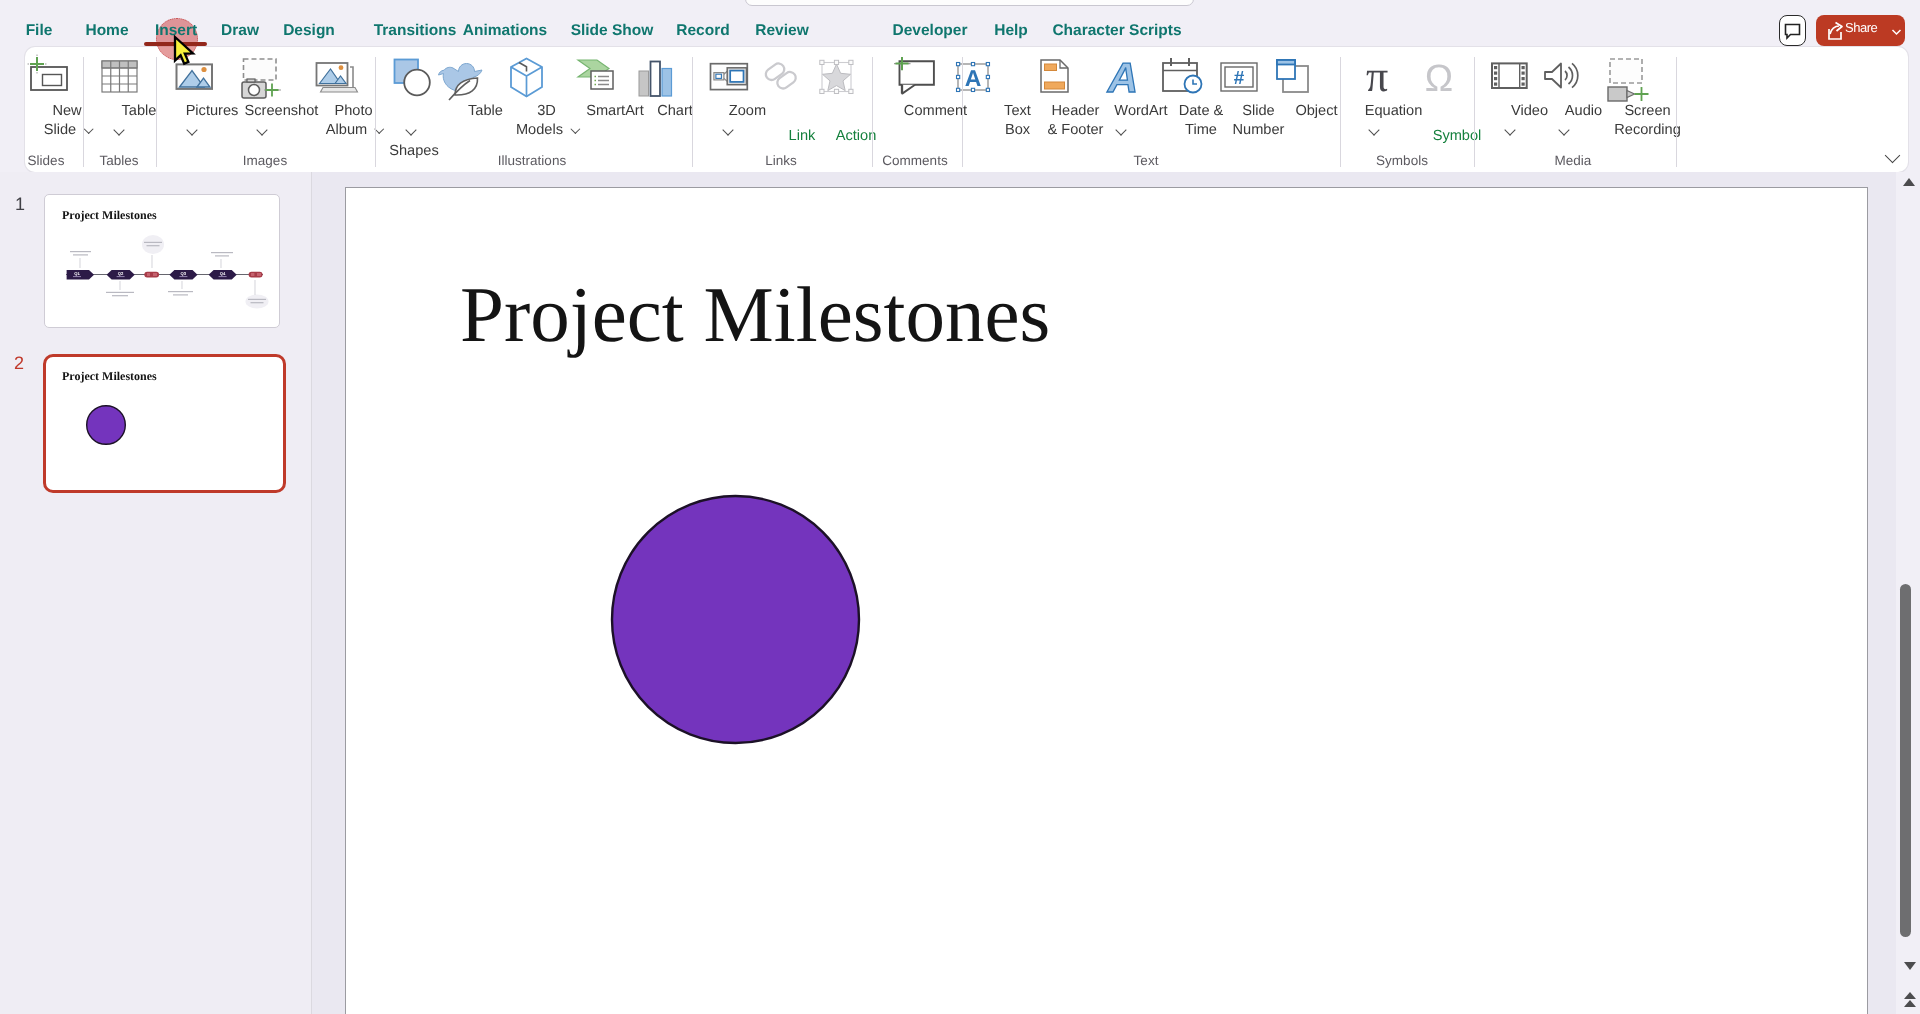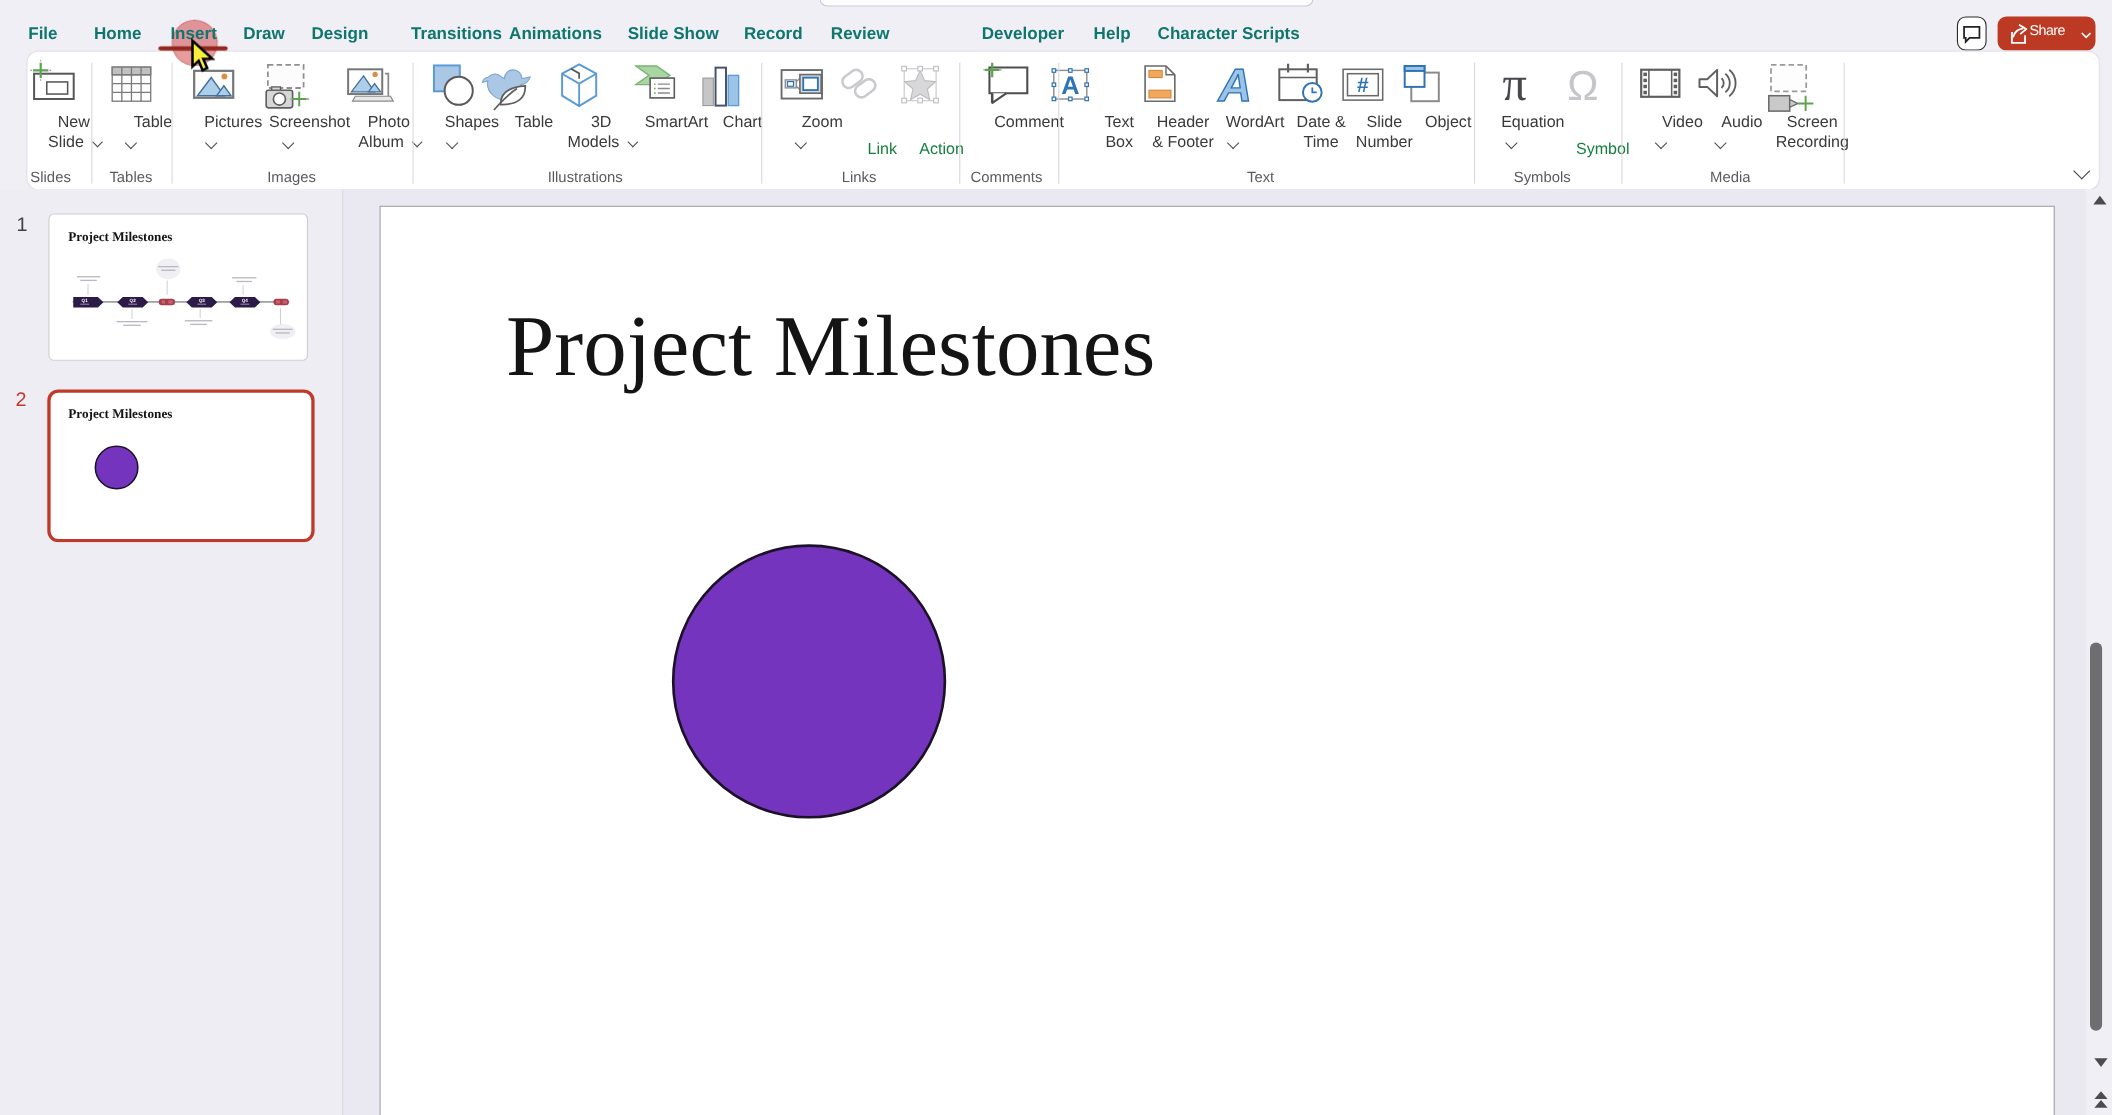--- a/index.html
+++ b/index.html
@@ -222,21 +222,21 @@
     </svg>
 
     <div class="lbl" style="left:22px;">New<br>Slide <span class="chev"></span></div>
     <div class="lbl" style="left:94px;">Table</div>
       <div class="chevb" style="left:94px;top:79px;"></div>
     <div class="lbl" style="left:167px;">Pictures</div>
       <div class="chevb" style="left:167px;top:79px;"></div>
     <div class="lbl" style="left:236.5px;">Screenshot</div>
       <div class="chevb" style="left:236.5px;top:79px;"></div>
     <div class="lbl" style="left:308.5px;">Photo<br>Album <span class="chev"></span></div>
-    <div class="lbl" style="left:384px;">Shapes</div>
+    <div class="lbl" style="left:369px;margin-top:40px;">Shapes</div>
       <div class="chevb" style="left:385.5px;top:79px;"></div>
     <div class="lbl" style="left:440.5px;">Table</div>
     <div class="lbl" style="left:501.5px;">3D<br>Models <span class="chev"></span></div>
     <div class="lbl" style="left:570px;">SmartArt</div>
     <div class="lbl" style="left:630px;">Chart</div>
     <div class="lbl" style="left:702.5px;">Zoom</div>
       <div class="chevb" style="left:702.5px;top:79px;"></div>
     <div class="lbl dis" style="left:757px;">Link</div>
     <div class="lbl dis" style="left:811px;">Action</div>
     <div class="lbl" style="left:890.5px;">Comment</div>

